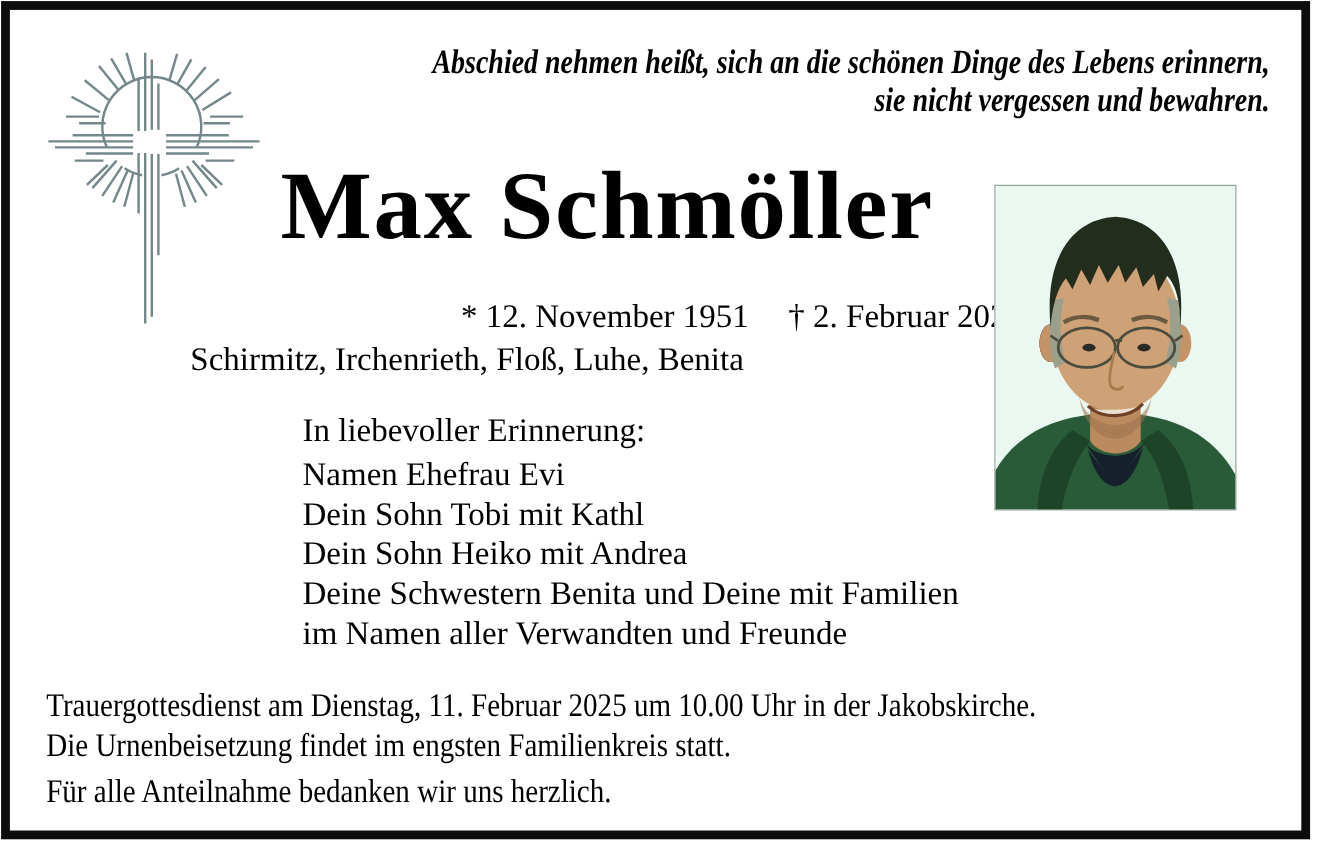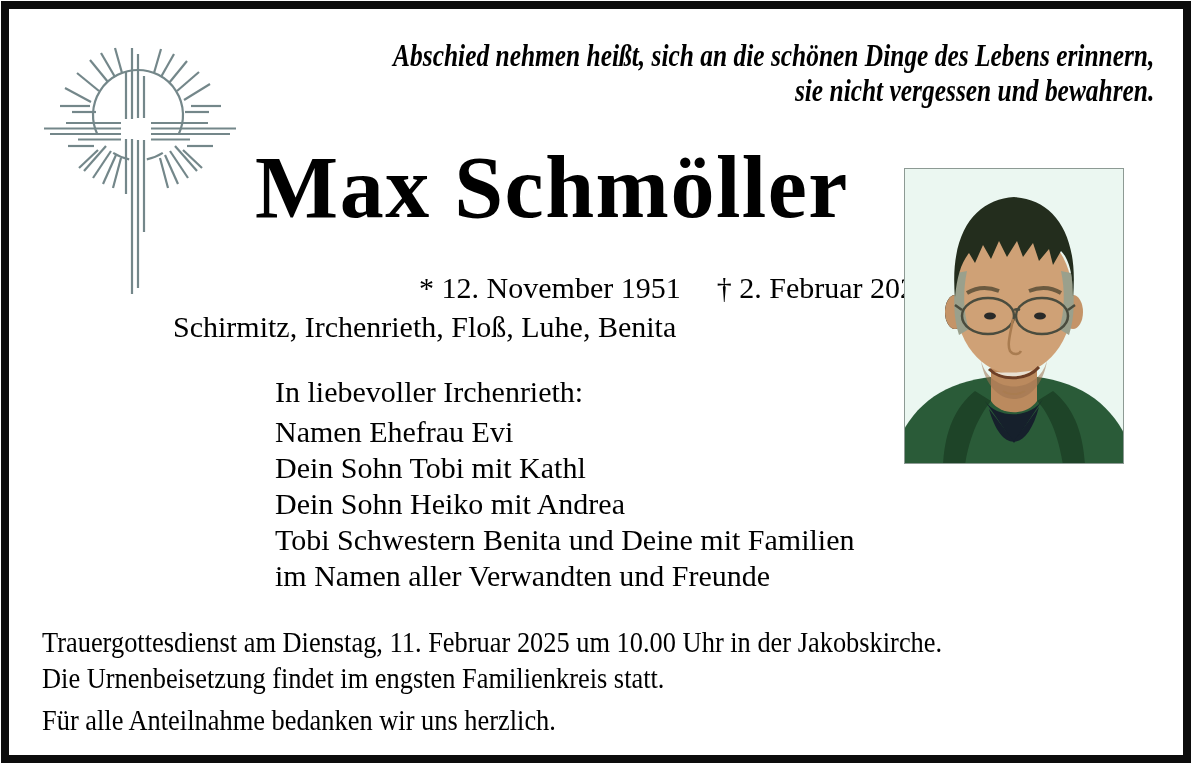--- a/index.html
+++ b/index.html
@@ -139,26 +139,26 @@
 
 <div class="dates">
   <span class="birth">* 12. November 1951</span><span>† 2. Februar 2025</span>
 </div>
 
 <div class="places">
   <span class="bold">Schirmitz</span><span>, Irchenrieth, Floß, Luhe, Benita</span>
 </div>
 
 <div class="memorial">
-  <div class="intro">In liebevoller Irchenrieth:</div>
+  <div class="intro">In liebevoller Erinnerung:</div>
   <div id="mourners">
       <div><span>Namen Ehefrau </span><b>Evi</b></div>
       <div><span>Dein Sohn </span><b>Tobi</b><span> mit </span><b>Kathl</b></div>
       <div><span>Dein Sohn </span><b>Heiko</b><span> mit </span><b>Andrea</b></div>
-      <div><span>Tobi Schwestern </span><b>Benita</b><span> und </span><b>Deine</b><span> mit Familien</span></div>
+      <div><span>Deine Schwestern </span><b>Benita</b><span> und </span><b>Deine</b><span> mit Familien</span></div>
       <div><span>im Namen aller Verwandten und Freunde</span></div>
     </div>
 </div>
 
 <div class="service">
   <div>Trauergottesdienst am Dienstag, 11. Februar 2025 um 10.00 Uhr in der Jakobskirche.</div>
   <div>Die Urnenbeisetzung findet im engsten Familienkreis statt.</div>
   <div class="line3">Für alle Anteilnahme bedanken wir uns herzlich.</div>
 </div>
 

